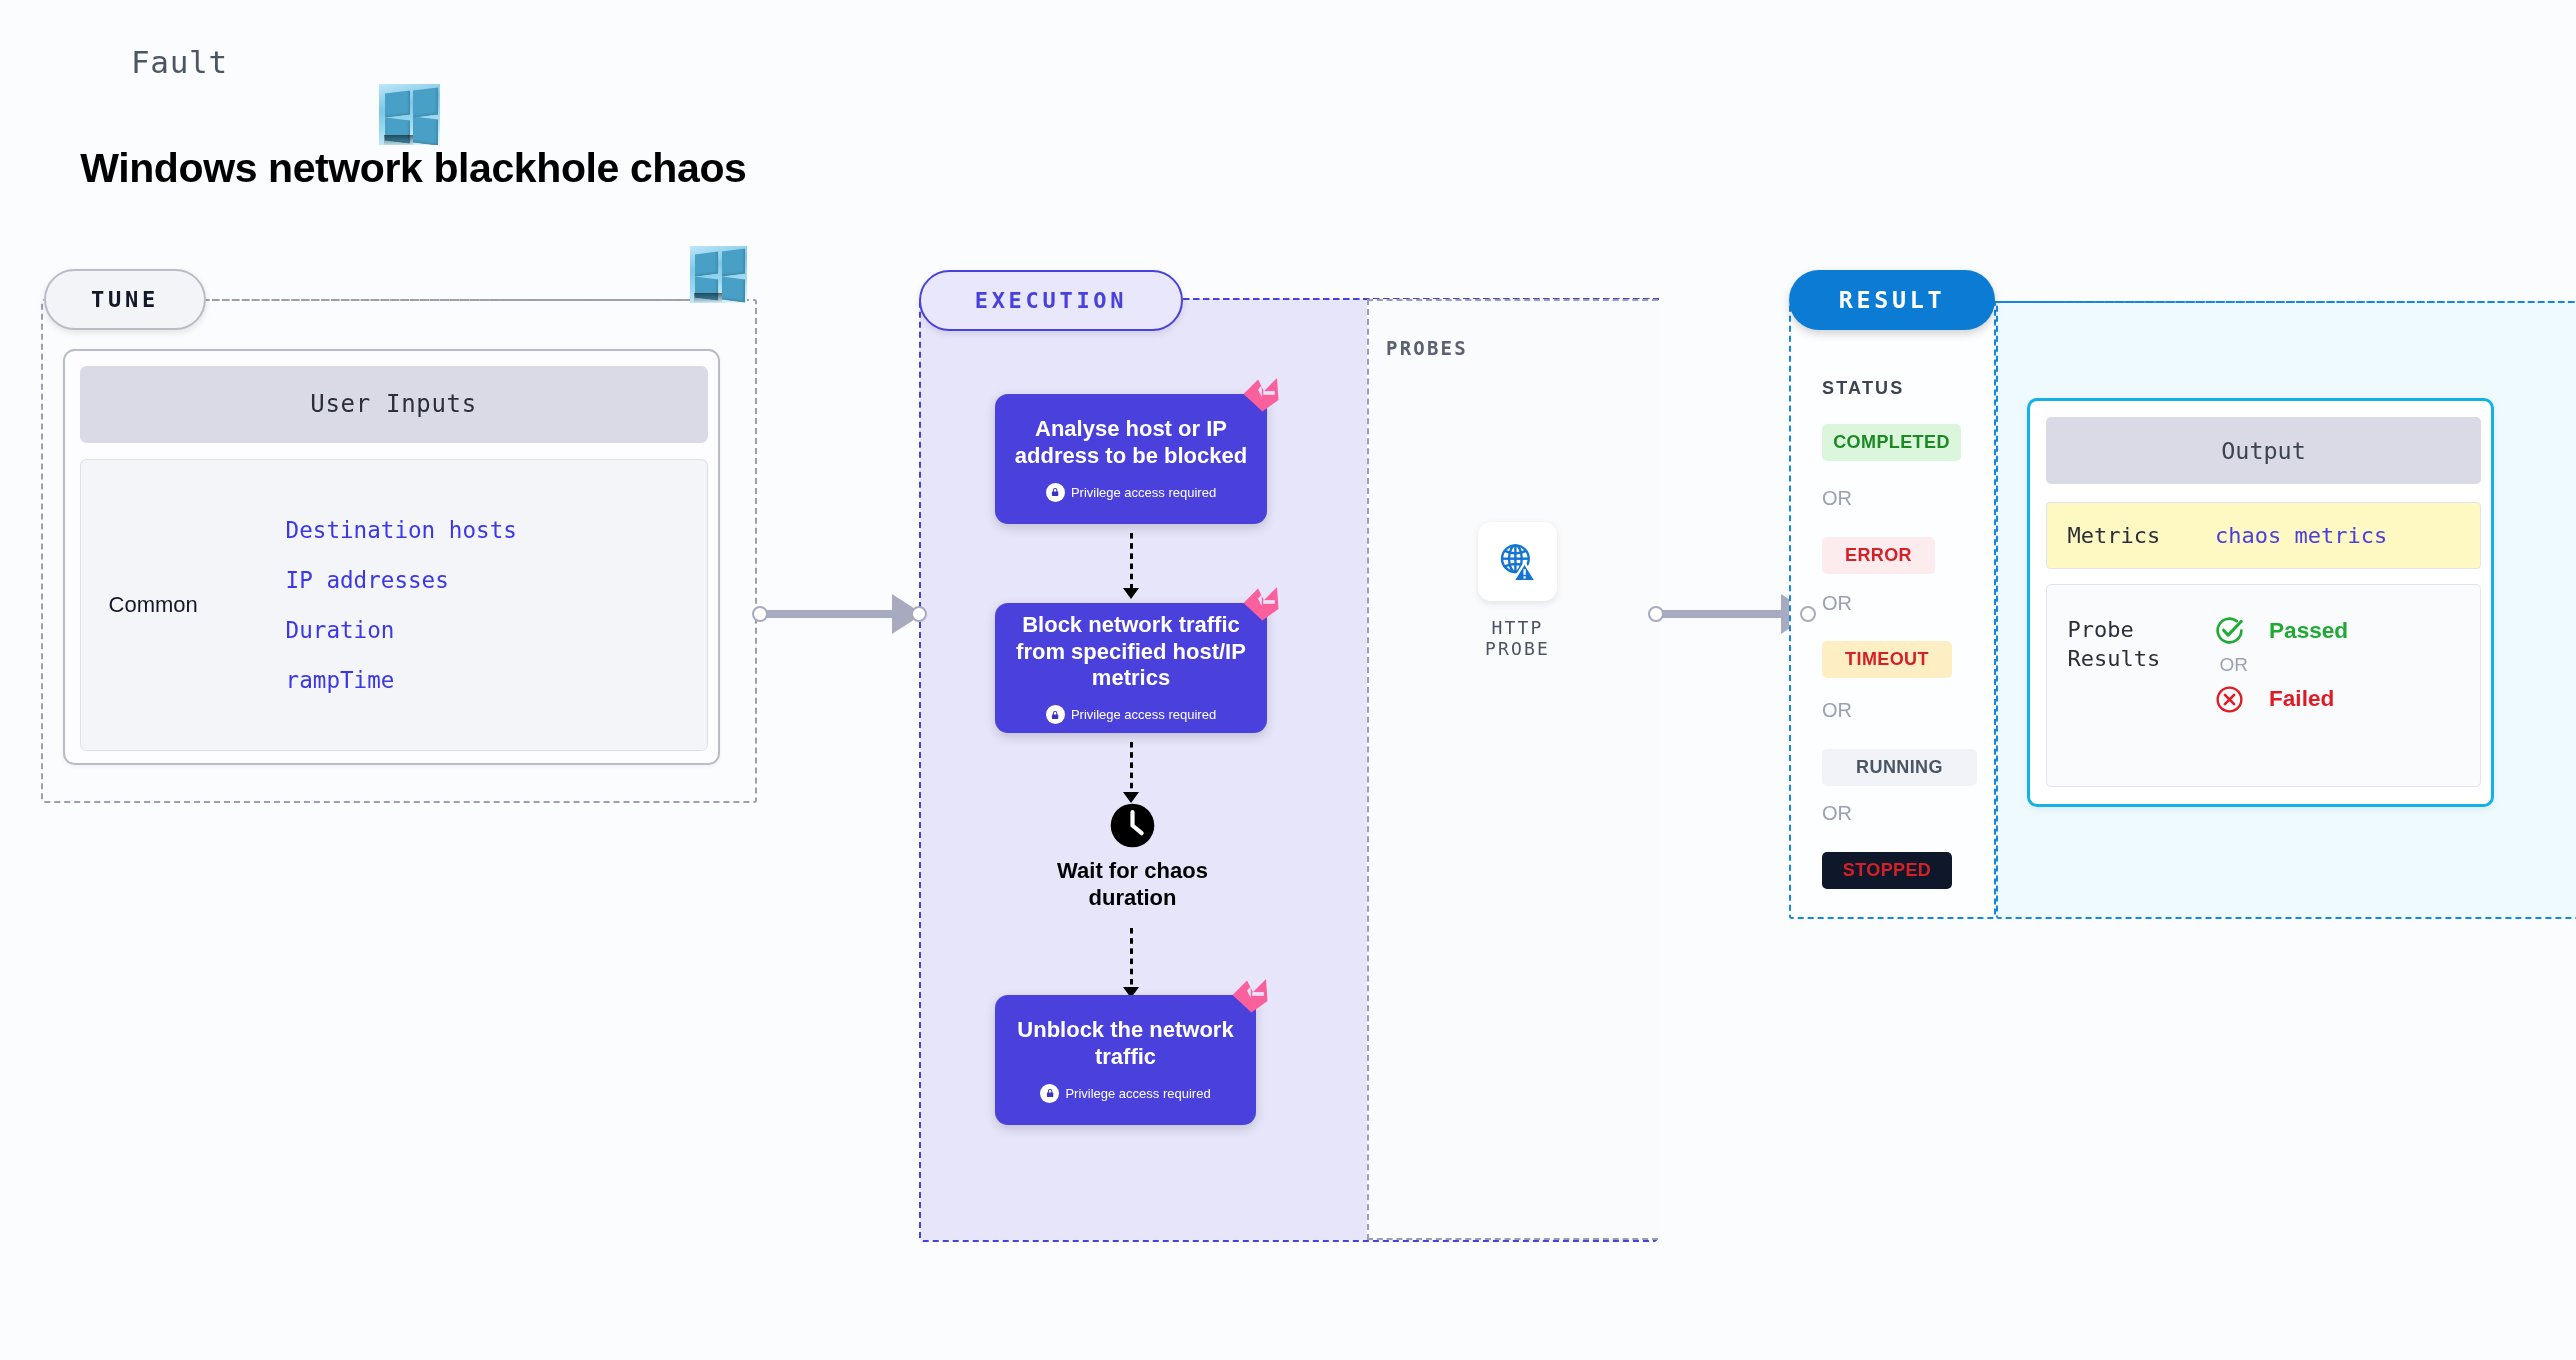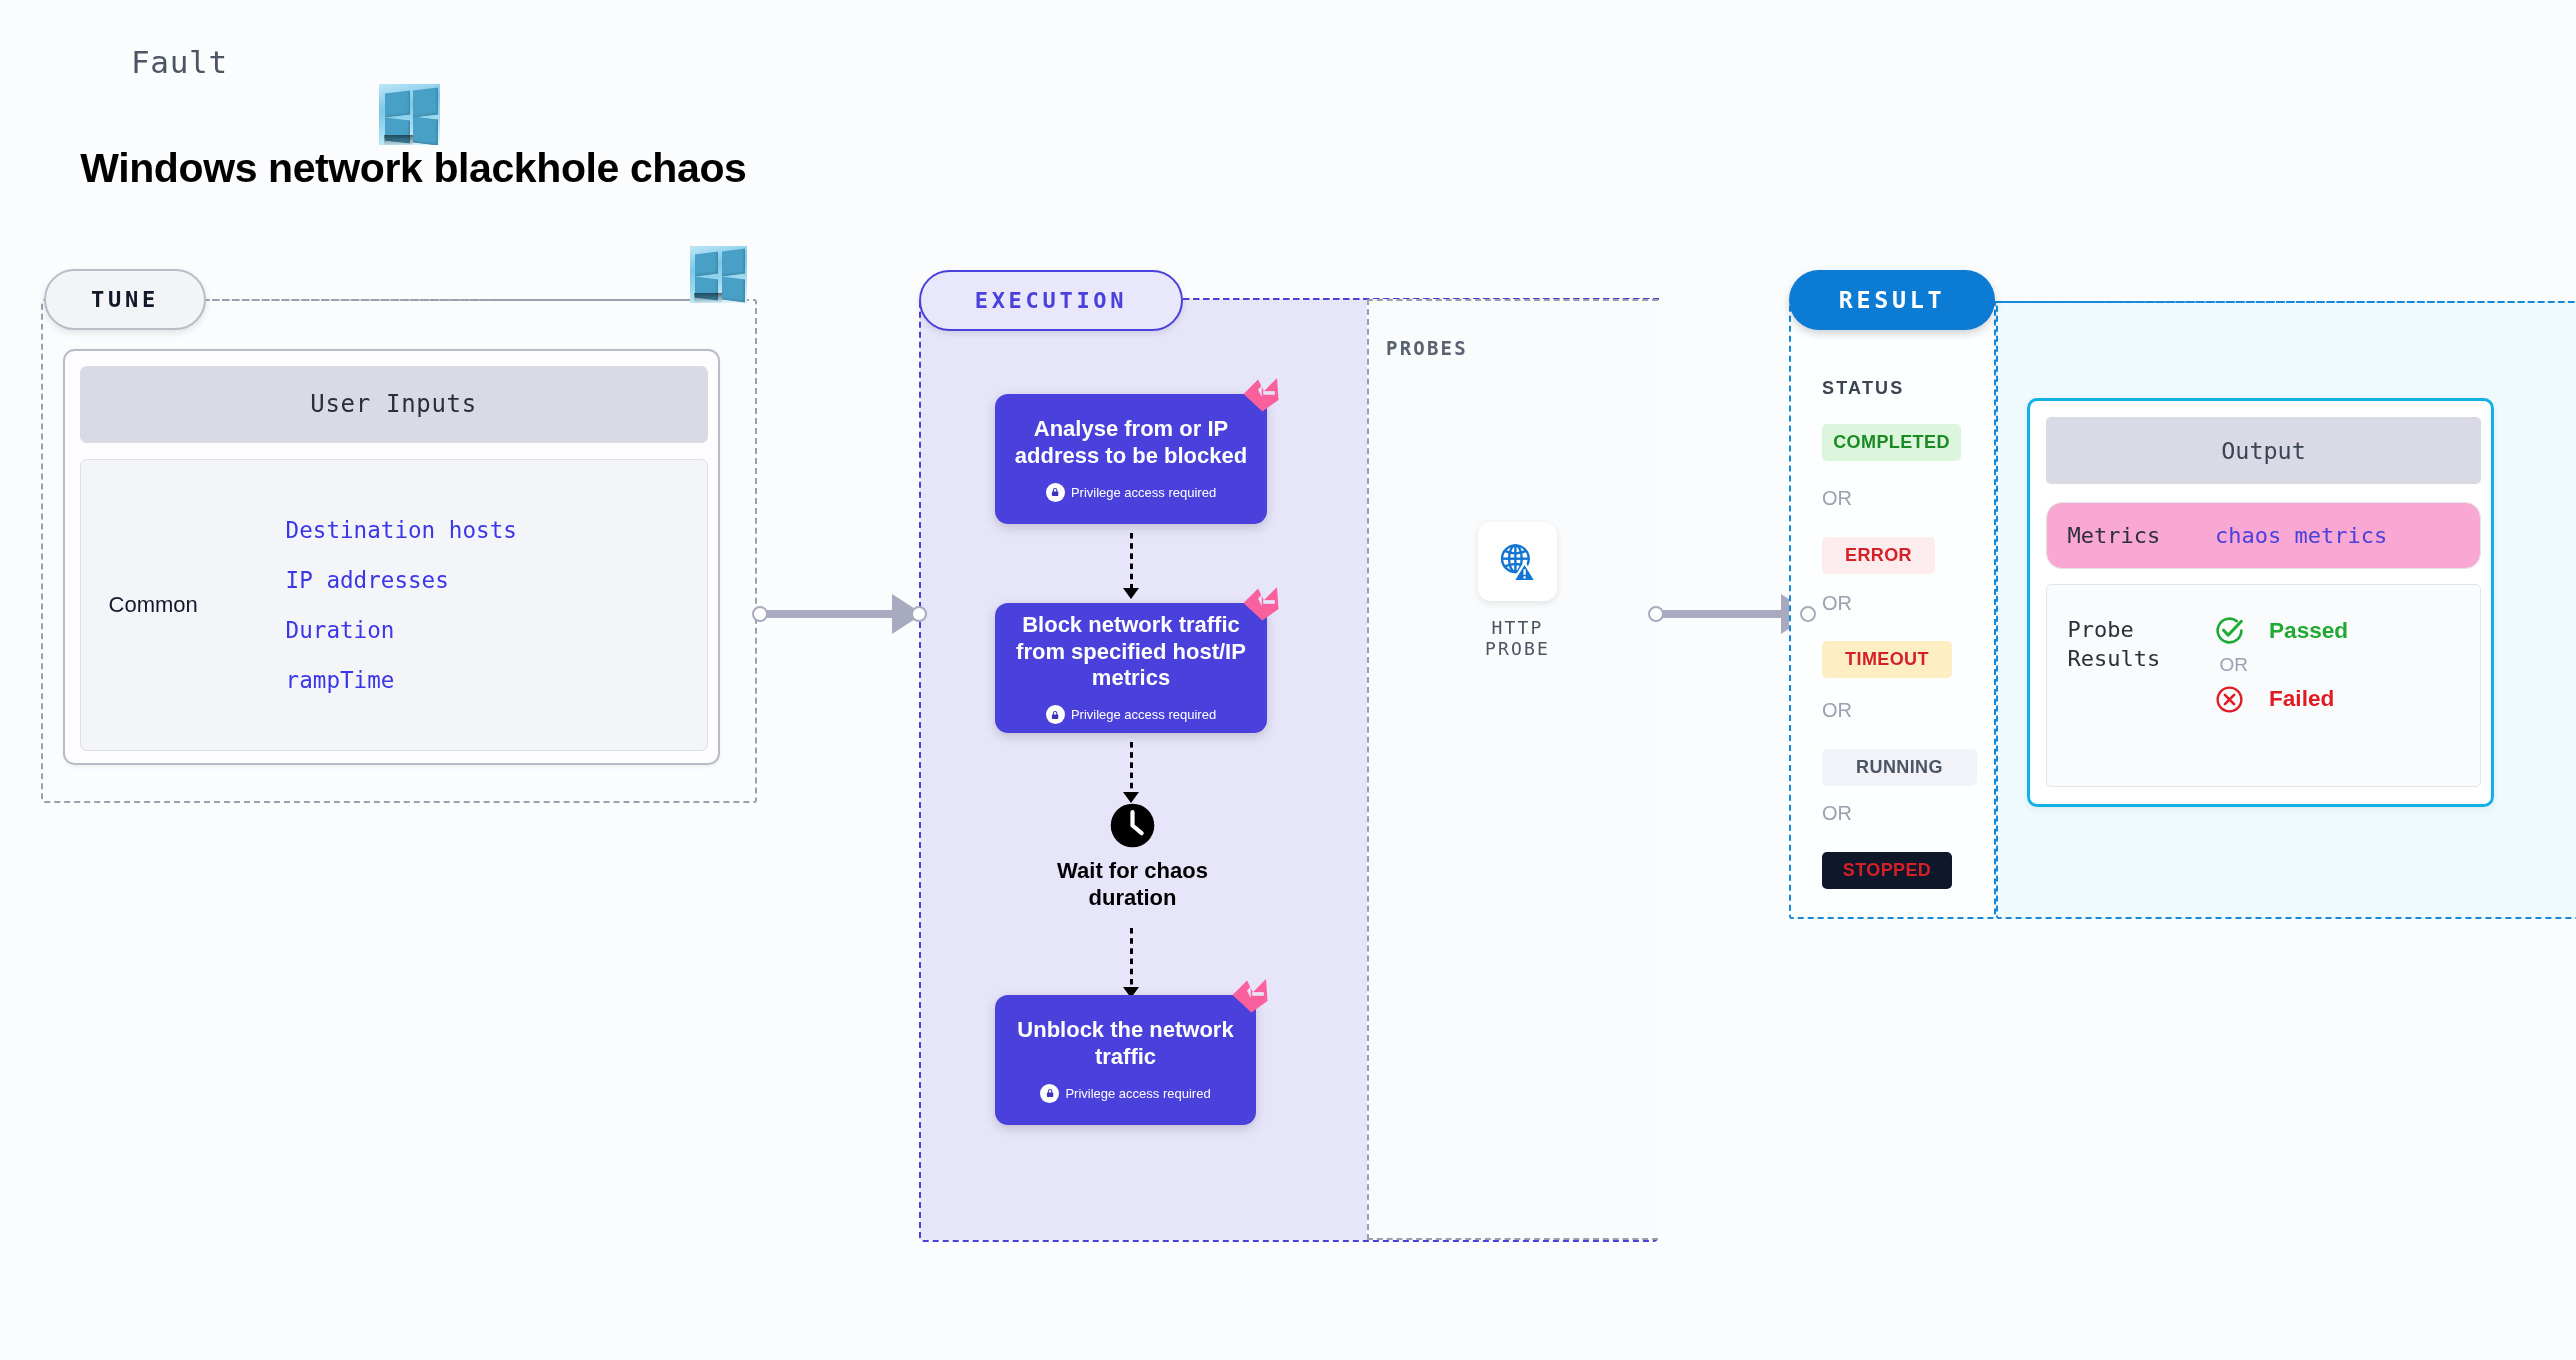--- a/index.html
+++ b/index.html
@@ -180,21 +180,21 @@
   }
   #output-header {
     position:absolute; left:16px; top:16px; width:435px; height:67px;
     background:#d9dae6; border-radius:5.1px;
     display:flex; align-items:center; justify-content:center;
     font-family:"DejaVu Sans Mono","Liberation Mono",monospace;
     font-size:23.4px; color:#3c4452;
   }
   #metrics-row {
     position:absolute; left:16px; top:101px; width:435px; height:67px;
-    background:#f9a8d4; border:1.5px solid #e2e4ea; border-radius:16px;
+    background:#fef9c3; border:1.5px solid #e2e4ea; border-radius:4px;
     display:flex; align-items:center;
   }
   #metrics-label {
     font-family:"DejaVu Sans Mono","Liberation Mono",monospace;
     font-size:22px; color:#2b2f3a; padding-left:20.5px; width:168px;
   }
   #metrics-value {
     font-family:"DejaVu Sans Mono","Liberation Mono",monospace;
     font-size:22px; color:#4a40db;
   }
@@ -288,21 +288,21 @@
 <div class="dashbox" id="exec-dash"></div>
 <div class="exec-top-dash" style="left:1183px; top:298px; width:476px;"></div>
 <div class="pill execution" style="left:919px; top:270px; width:264px; height:61px;">EXECUTION</div>
 
 <div class="exec-node" style="left:995px; top:394px; width:272px; height:130px;">
   <svg class="corner-flag" viewBox="0 0 52 48">
     <path d="M2 22 L22 2 L30 18 L48 0 L50 30 L28 46 Z" fill="#f9609c"></path>
     <path d="M22 16 L27 10 L27 26 Z" fill="#e6e5fa"></path>
     <rect x="29" y="18" width="16" height="5" fill="#e6e5fa"></rect>
   </svg>
-  <div class="node-title">Analyse from or IP address to be blocked</div>
+  <div class="node-title">Analyse host or IP address to be blocked</div>
   <div class="priv">
     <span class="lock-badge">
       <svg width="10.2" height="10.2" viewBox="0 0 16 16">
           <path d="M4.5 7V5a3.5 3.5 0 117 0v2h.5a1 1 0 011 1v5a1 1 0 01-1 1H4a1 1 0 01-1-1V8a1 1 0 011-1zm1.6 0h3.8V5a1.9 1.9 0 10-3.8 0z" fill="#3a33c0"></path>
         </svg>
     </span>
     <span>Privilege access required</span>
   </div>
 </div>
 <div class="vconn" style="left:1130px; top:533px; height:56px;">

